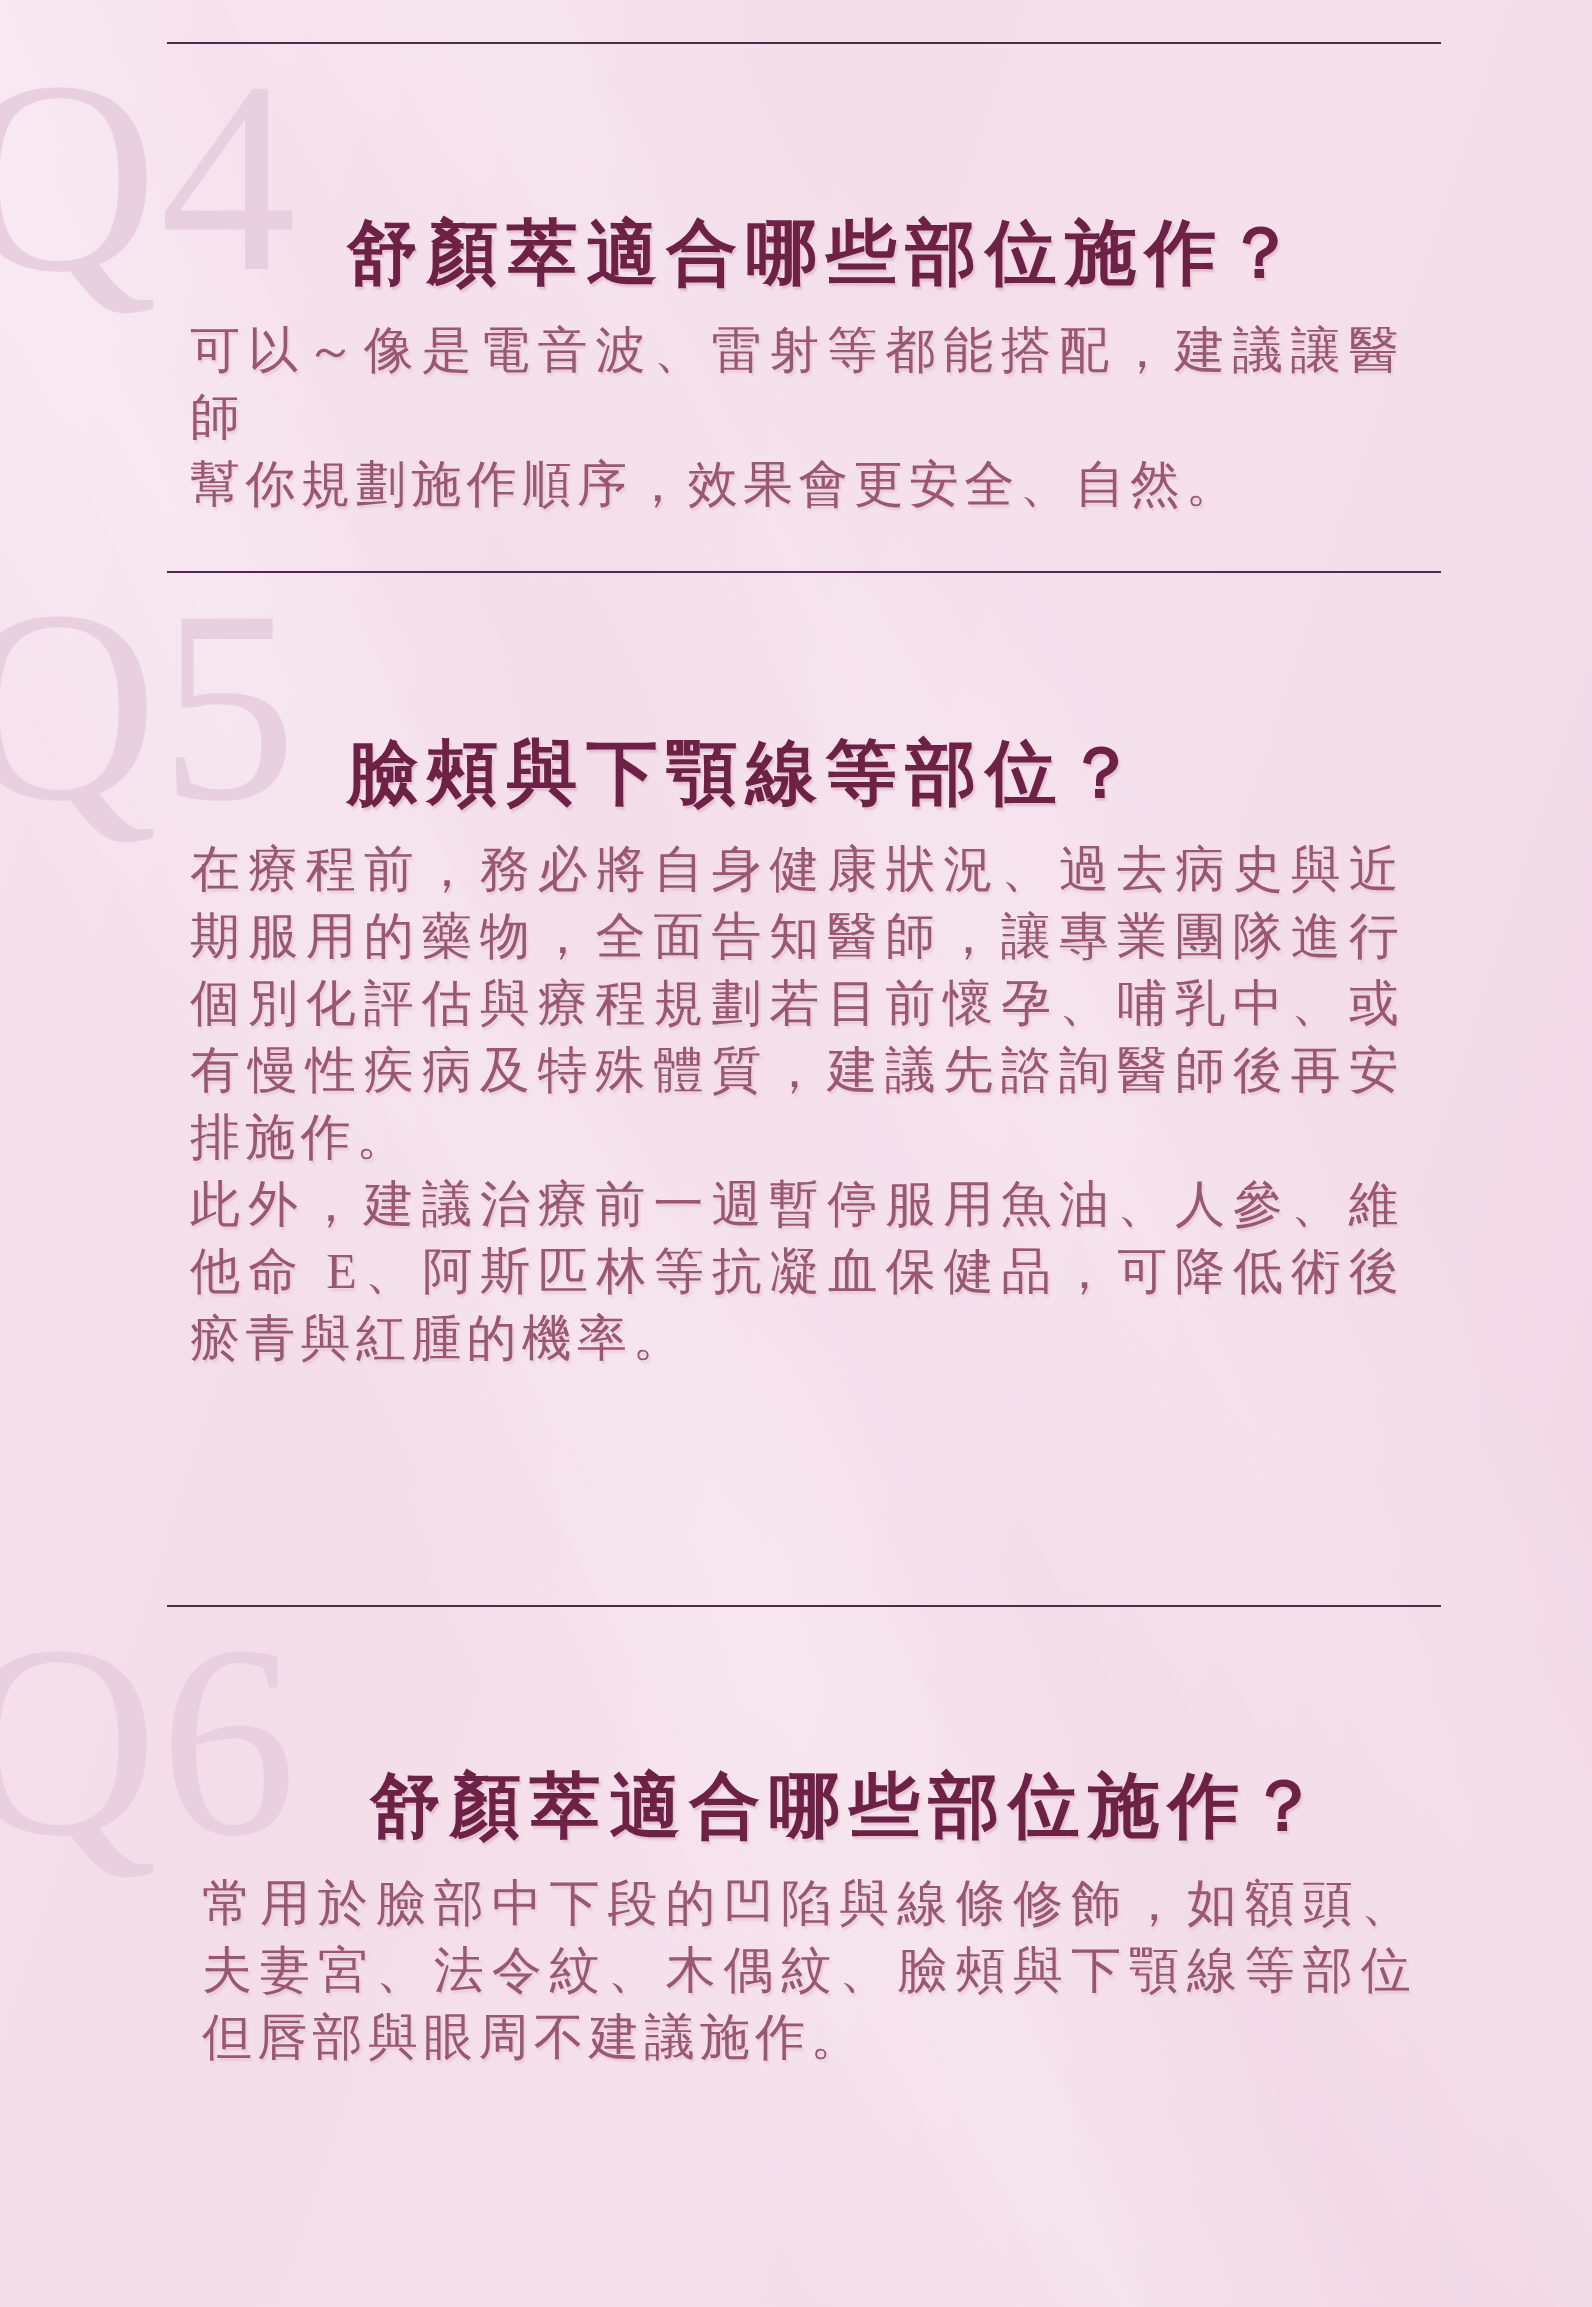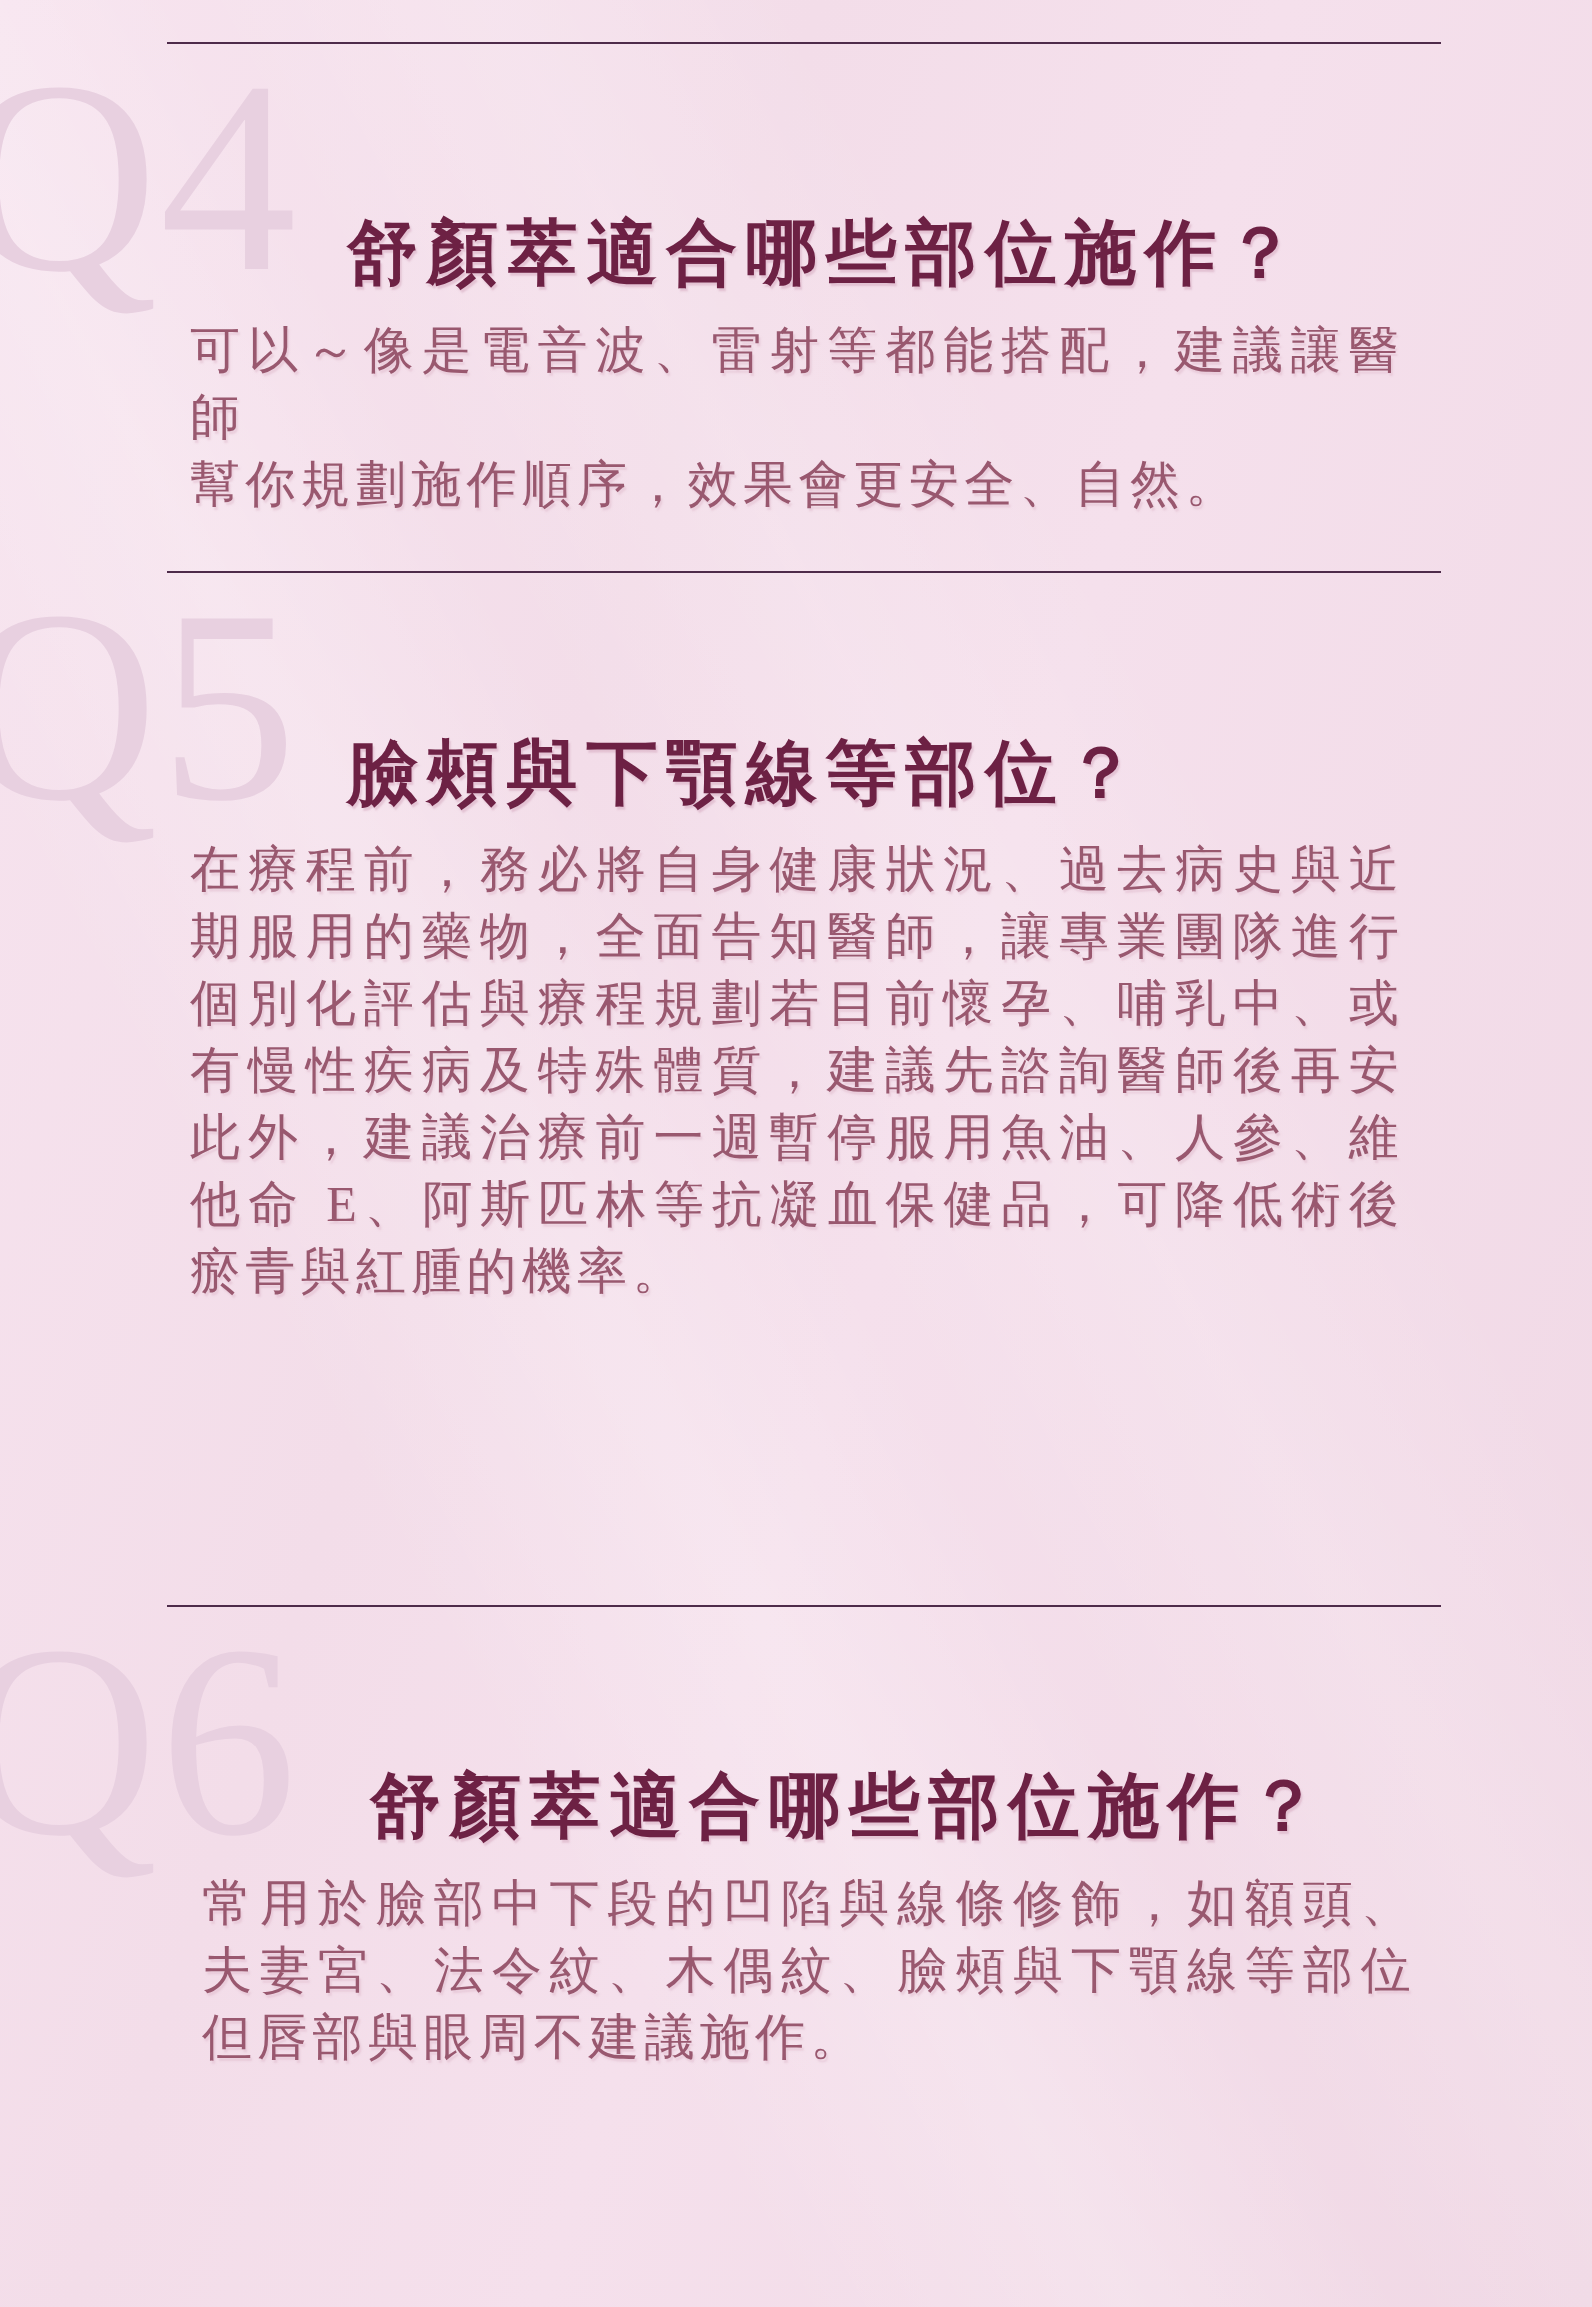--- a/index.html
+++ b/index.html
@@ -108,20 +108,21 @@
   <section class="faq-section s5">
     <div class="divider"></div>
     <div class="watermark">Q5</div>
     <h2 class="question">臉頰與下顎線等部位？</h2>
     <div class="answer">
       <div class="para">
         <div class="ln">在療程前，務必將自身健康狀況、過去病史與近</div>
         <div class="ln">期服用的藥物，全面告知醫師，讓專業團隊進行</div>
         <div class="ln">個別化評估與療程規劃若目前懷孕、哺乳中、或</div>
         <div class="ln">有慢性疾病及特殊體質，建議先諮詢醫師後再安</div>
+        <div class="ln ln-end">排施作。</div>
       </div>
       <div class="para">
         <div class="ln">此外，建議治療前一週暫停服用魚油、人參、維</div>
         <div class="ln">他命 E、阿斯匹林等抗凝血保健品，可降低術後</div>
         <div class="ln ln-end">瘀青與紅腫的機率。</div>
       </div>
     </div>
   </section>
 
   <section class="faq-section s6">

